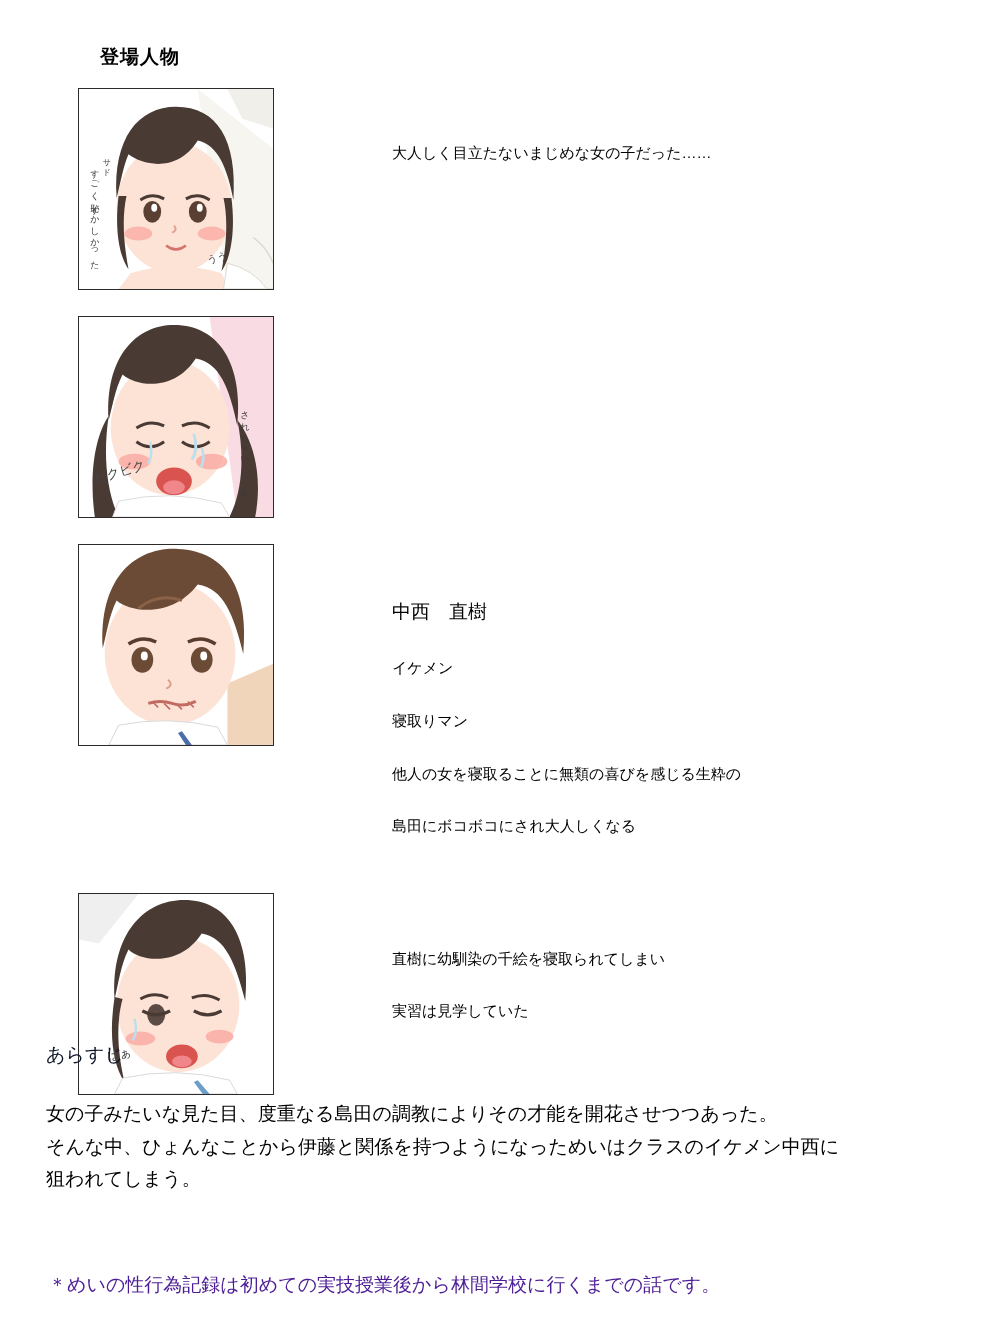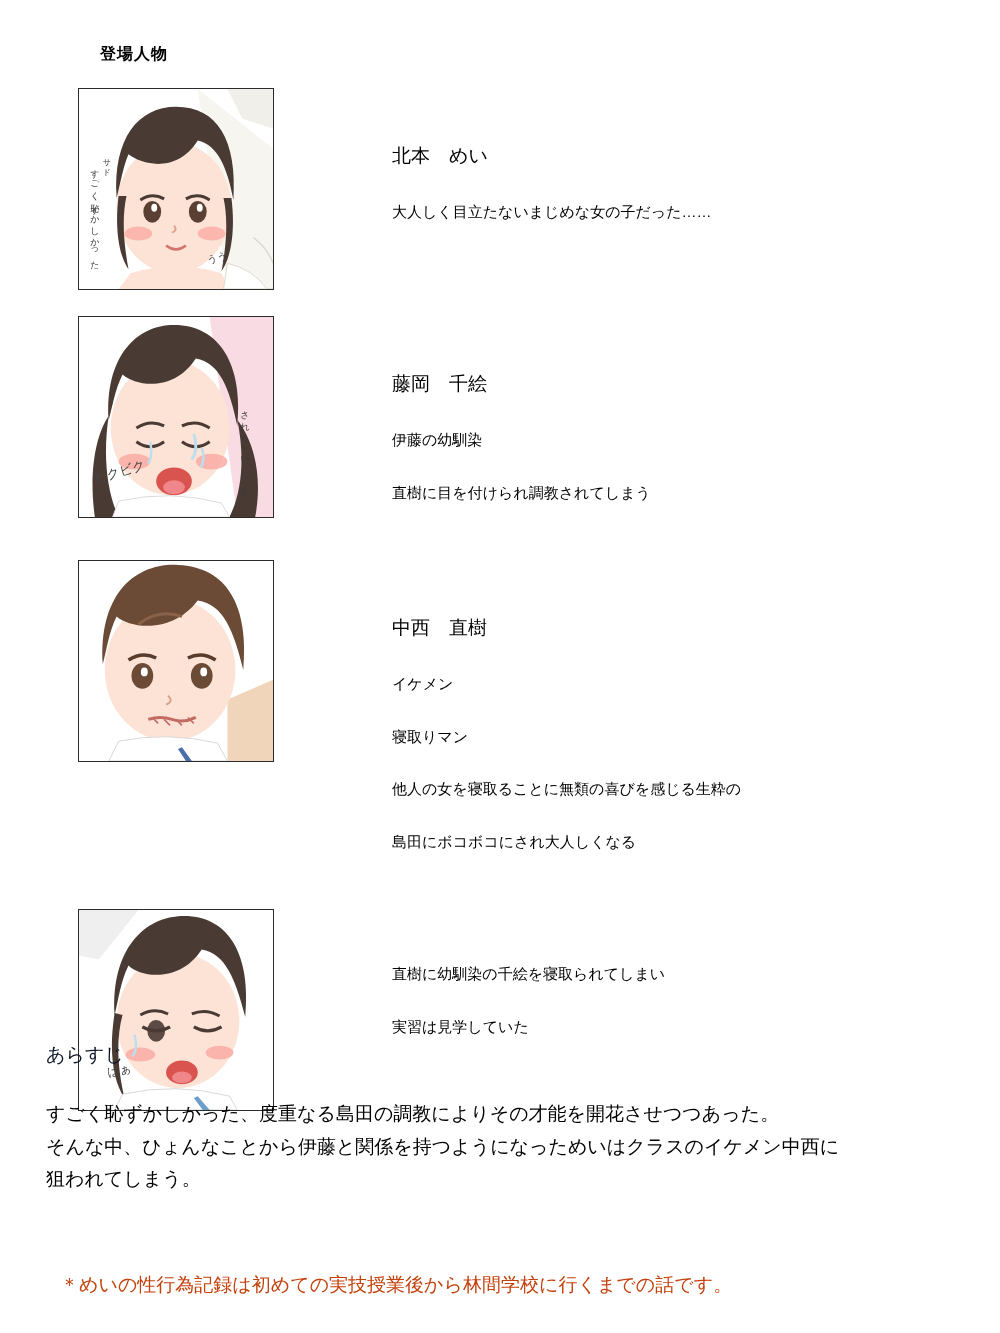--- a/index.html
+++ b/index.html
@@ -18,21 +18,21 @@
   .page {
     position: relative;
     width: 1000px;
     height: 1333px;
     box-sizing: border-box;
   }
   .section-title {
     position: absolute;
     left: 100px;
     top: 44px;
-    font-size: 16px;
+    font-size: 19px;
     font-weight: bold;
     letter-spacing: 1px;
     color: #000;
   }
   .char-list {
     position: absolute;
     left: 0;
     top: 88px;
     width: 1000px;
   }
@@ -81,24 +81,24 @@
     position: absolute;
     left: 46px;
     top: 1098px;
     width: 900px;
     font-size: 19px;
     line-height: 1.72;
     color: #000;
   }
   .footnote {
     position: absolute;
-    left: 60px;
+    left: 48px;
     top: 1272px;
     font-size: 19px;
-    color: #c2410c;
+    color: #4c1d95;
     text-align: right;
   }
   .vtext {
     position: absolute;
     writing-mode: vertical-rl;
     font-size: 9px;
     color: #3a3a3a;
     letter-spacing: 1px;
     line-height: 1.1;
     font-family: "Liberation Sans", sans-serif;
@@ -140,21 +140,20 @@
           <path d="M96 138 q4 5 -2 7" stroke="#e0a08f" stroke-width="2" fill="none"></path>
           <path d="M52 186 q46 -14 92 0 L152 202 L40 202 Z" fill="#fde3d6"></path>
           <path d="M150 176 q26 6 40 26 L196 202 L146 202 Z" fill="#ffffff" stroke="#ded9cf" stroke-width="1"></path>
           <path d="M176 150 q14 10 20 26" stroke="#ded9cf" stroke-width="1.5" fill="none"></path>
         </svg>
         <div class="vtext" style="left:10px; top:74px;">すごく恥ずかしかった</div>
         <div class="vtext" style="left:22px; top:64px; font-size:8px;">サド</div>
         <div class="sfx" style="left:128px; top:162px; transform:rotate(-14deg);">うう</div>
       </div>
       <div class="char-text">
-        <div class="char-name">北本　めい</div>
         <div class="char-desc-line">大人しく目立たないまじめな女の子だった……</div>
       </div>
     </div>
 
     <div class="char-row">
       <div class="thumb">
         <svg viewBox="0 0 196 202" preserveAspectRatio="none">
           <rect x="0" y="0" width="196" height="202" fill="#ffffff"></rect>
           <path d="M132 0 L196 0 L196 202 L160 202 Z" fill="#f2b2c0" opacity="0.45"></path>
           <ellipse cx="92" cy="112" rx="60" ry="68" fill="#fde3d6"></ellipse>
@@ -170,25 +169,20 @@
           <ellipse cx="96" cy="166" rx="18" ry="14" fill="#d9544f"></ellipse>
           <ellipse cx="96" cy="172" rx="11" ry="7" fill="#f0868a"></ellipse>
           <path d="M116 118 q5 16 -2 26" stroke="#bcdff0" stroke-width="3" fill="none"></path>
           <path d="M124 132 q4 12 -1 20" stroke="#bcdff0" stroke-width="2.5" fill="none"></path>
           <path d="M72 126 q3 14 -2 22" stroke="#bcdff0" stroke-width="2.5" fill="none"></path>
           <path d="M40 186 q52 -12 104 2 L152 202 L34 202 Z" fill="#ffffff" stroke="#dcdcdc" stroke-width="1"></path>
         </svg>
         <div class="vtext" style="left:160px; top:88px;">されちゃい……あ</div>
         <div class="sfx" style="left:14px; top:146px; transform:rotate(-16deg); font-size:13px;">ビクビク</div>
       </div>
-      <div class="char-text">
-        <div class="char-name">藤岡　千絵</div>
-        <div class="char-desc-line">伊藤の幼馴染</div>
-        <div class="char-desc-line">直樹に目を付けられ調教されてしまう</div>
-      </div>
     </div>
 
     <div class="char-row">
       <div class="thumb">
         <svg viewBox="0 0 196 202" preserveAspectRatio="none">
           <rect x="0" y="0" width="196" height="202" fill="#ffffff"></rect>
           <path d="M150 140 L196 120 L196 202 L150 202 Z" fill="#e8b98e" opacity="0.6"></path>
           <ellipse cx="92" cy="110" rx="66" ry="72" fill="#fde3d6"></ellipse>
           <path d="M24 104 C20 34 56 2 100 4 C150 6 172 46 166 110 C156 70 146 44 120 40 C94 74 52 68 38 56 C30 72 28 90 24 104 Z" fill="#6b4a36"></path>
           <path d="M60 64 q20 -16 44 -8" stroke="#8a6248" stroke-width="3" fill="none"></path>
@@ -241,20 +235,20 @@
         <div class="char-desc-line">直樹に幼馴染の千絵を寝取られてしまい</div>
         <div class="char-desc-line">実習は見学していた</div>
       </div>
     </div>
 
   </div>
 
   <div class="synopsis-title">あらすじ</div>
 
   <div class="synopsis-body">
-    <div>すごく恥ずかしかった、度重なる島田の調教によりその才能を開花させつつあった。</div>
+    <div>女の子みたいな見た目、度重なる島田の調教によりその才能を開花させつつあった。</div>
     <div>そんな中、ひょんなことから伊藤と関係を持つようになっためいはクラスのイケメン中西に</div>
     <div>狙われてしまう。</div>
   </div>
 
   <div class="footnote">＊めいの性行為記録は初めての実技授業後から林間学校に行くまでの話です。</div>
 
 </div>
 
 </body></html>

